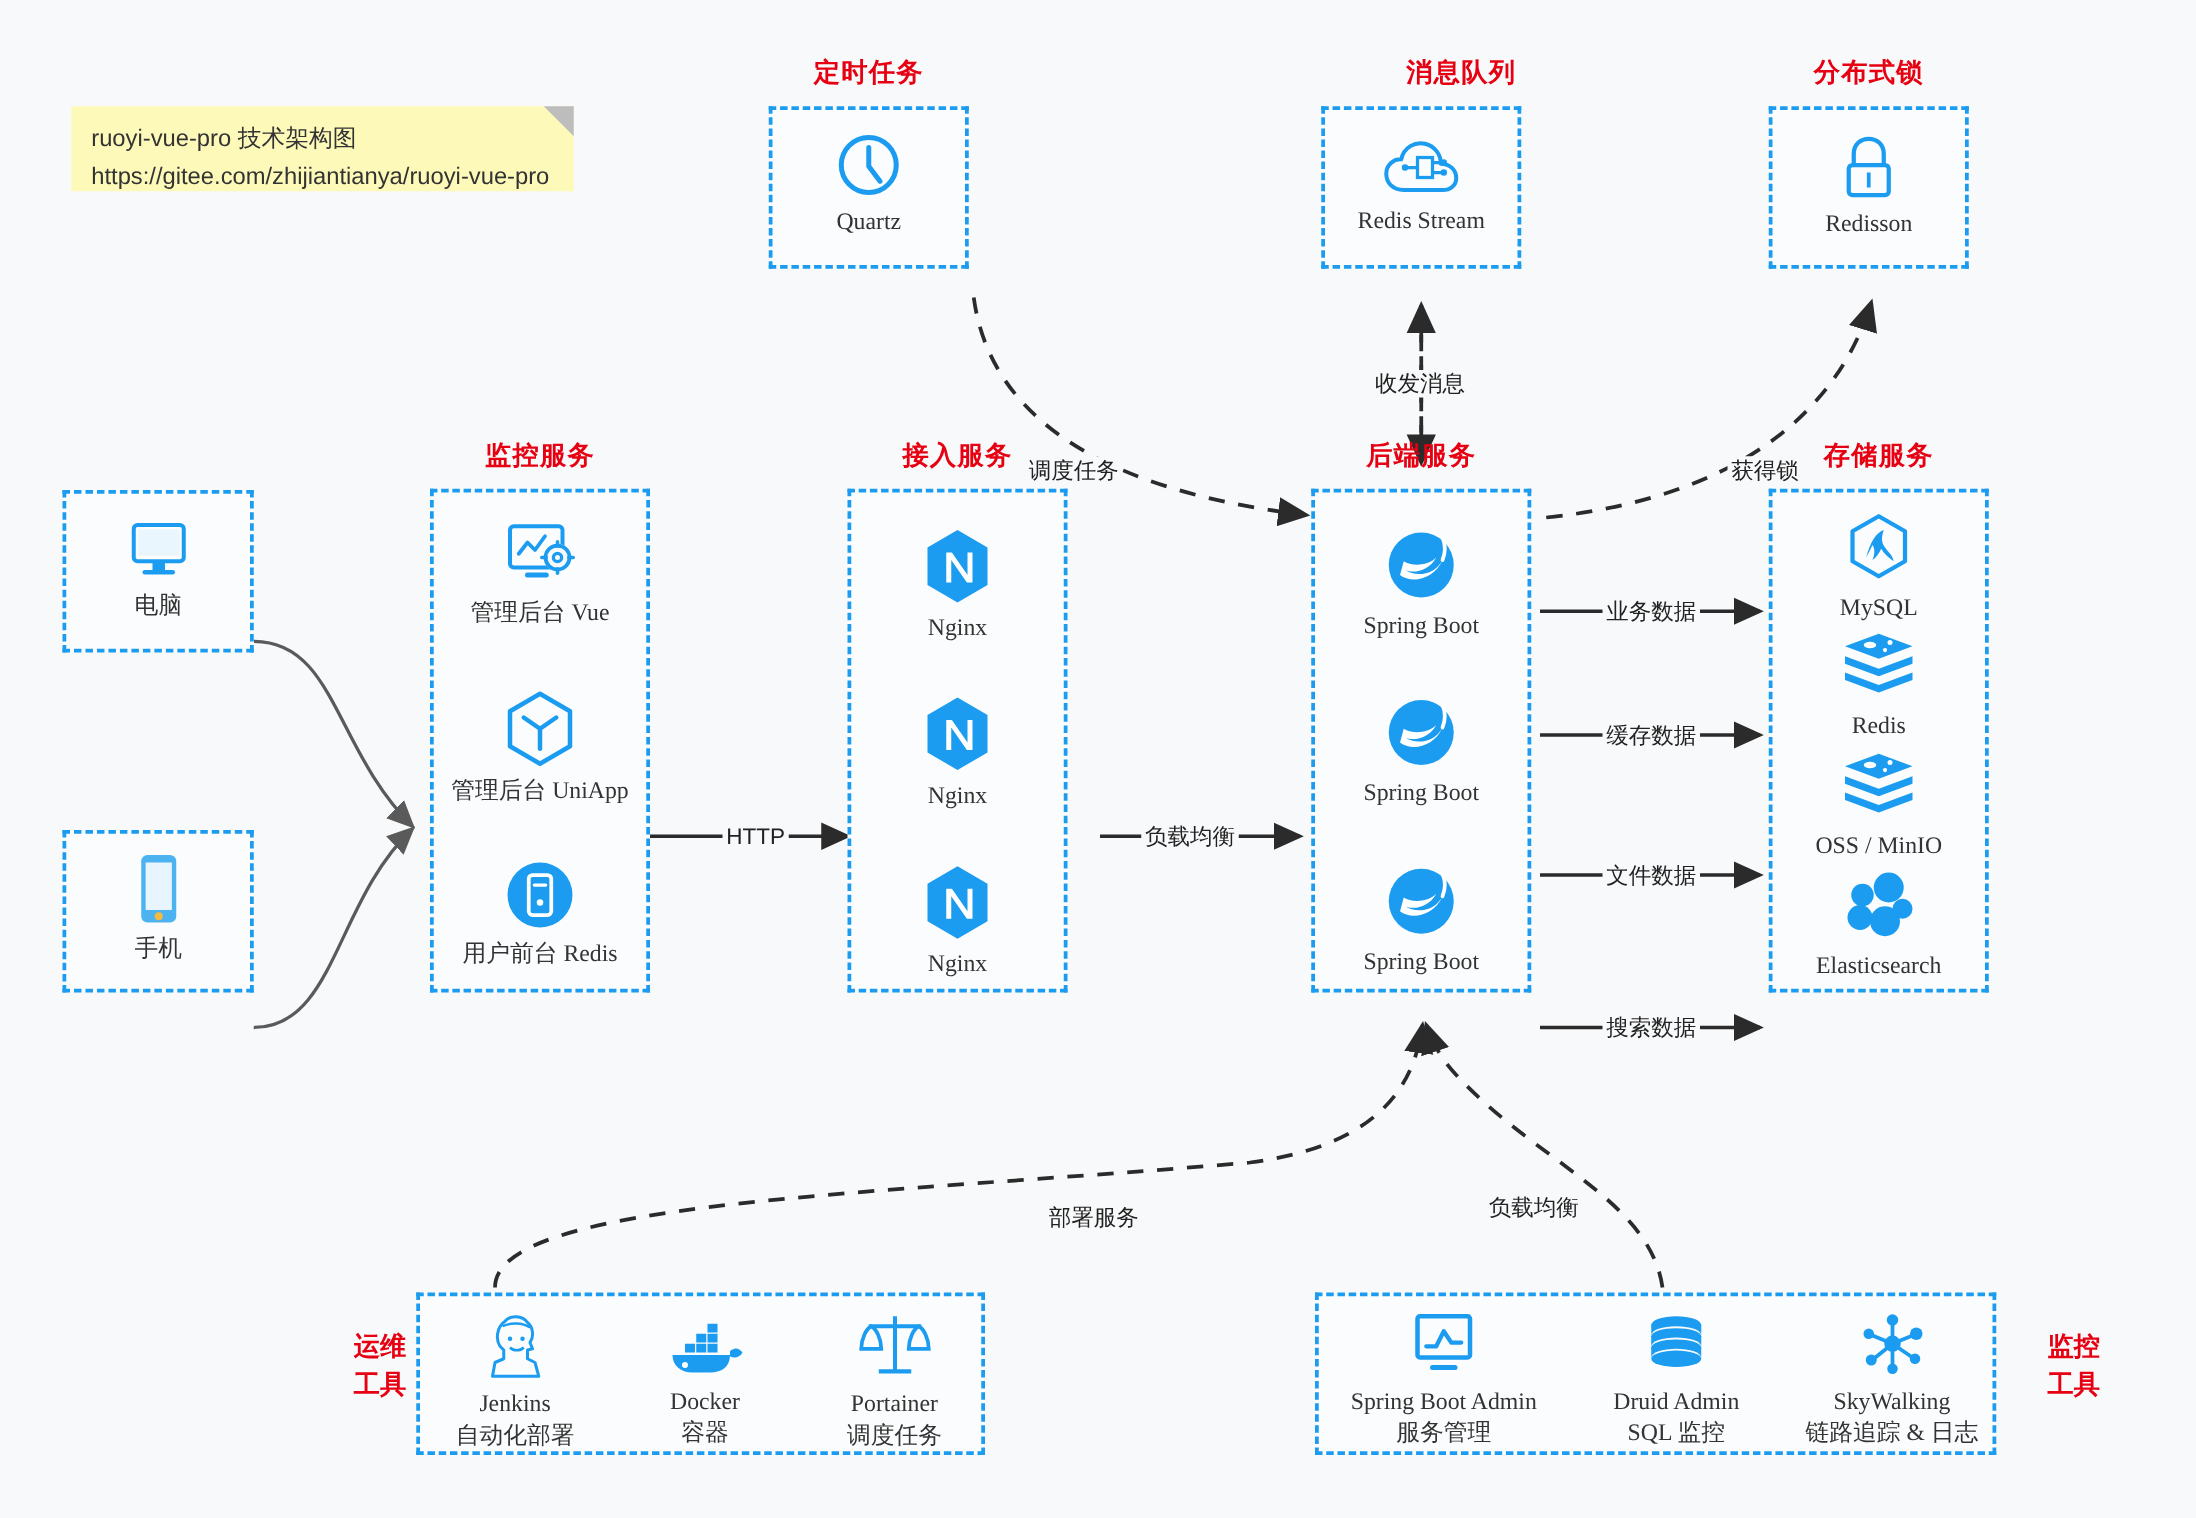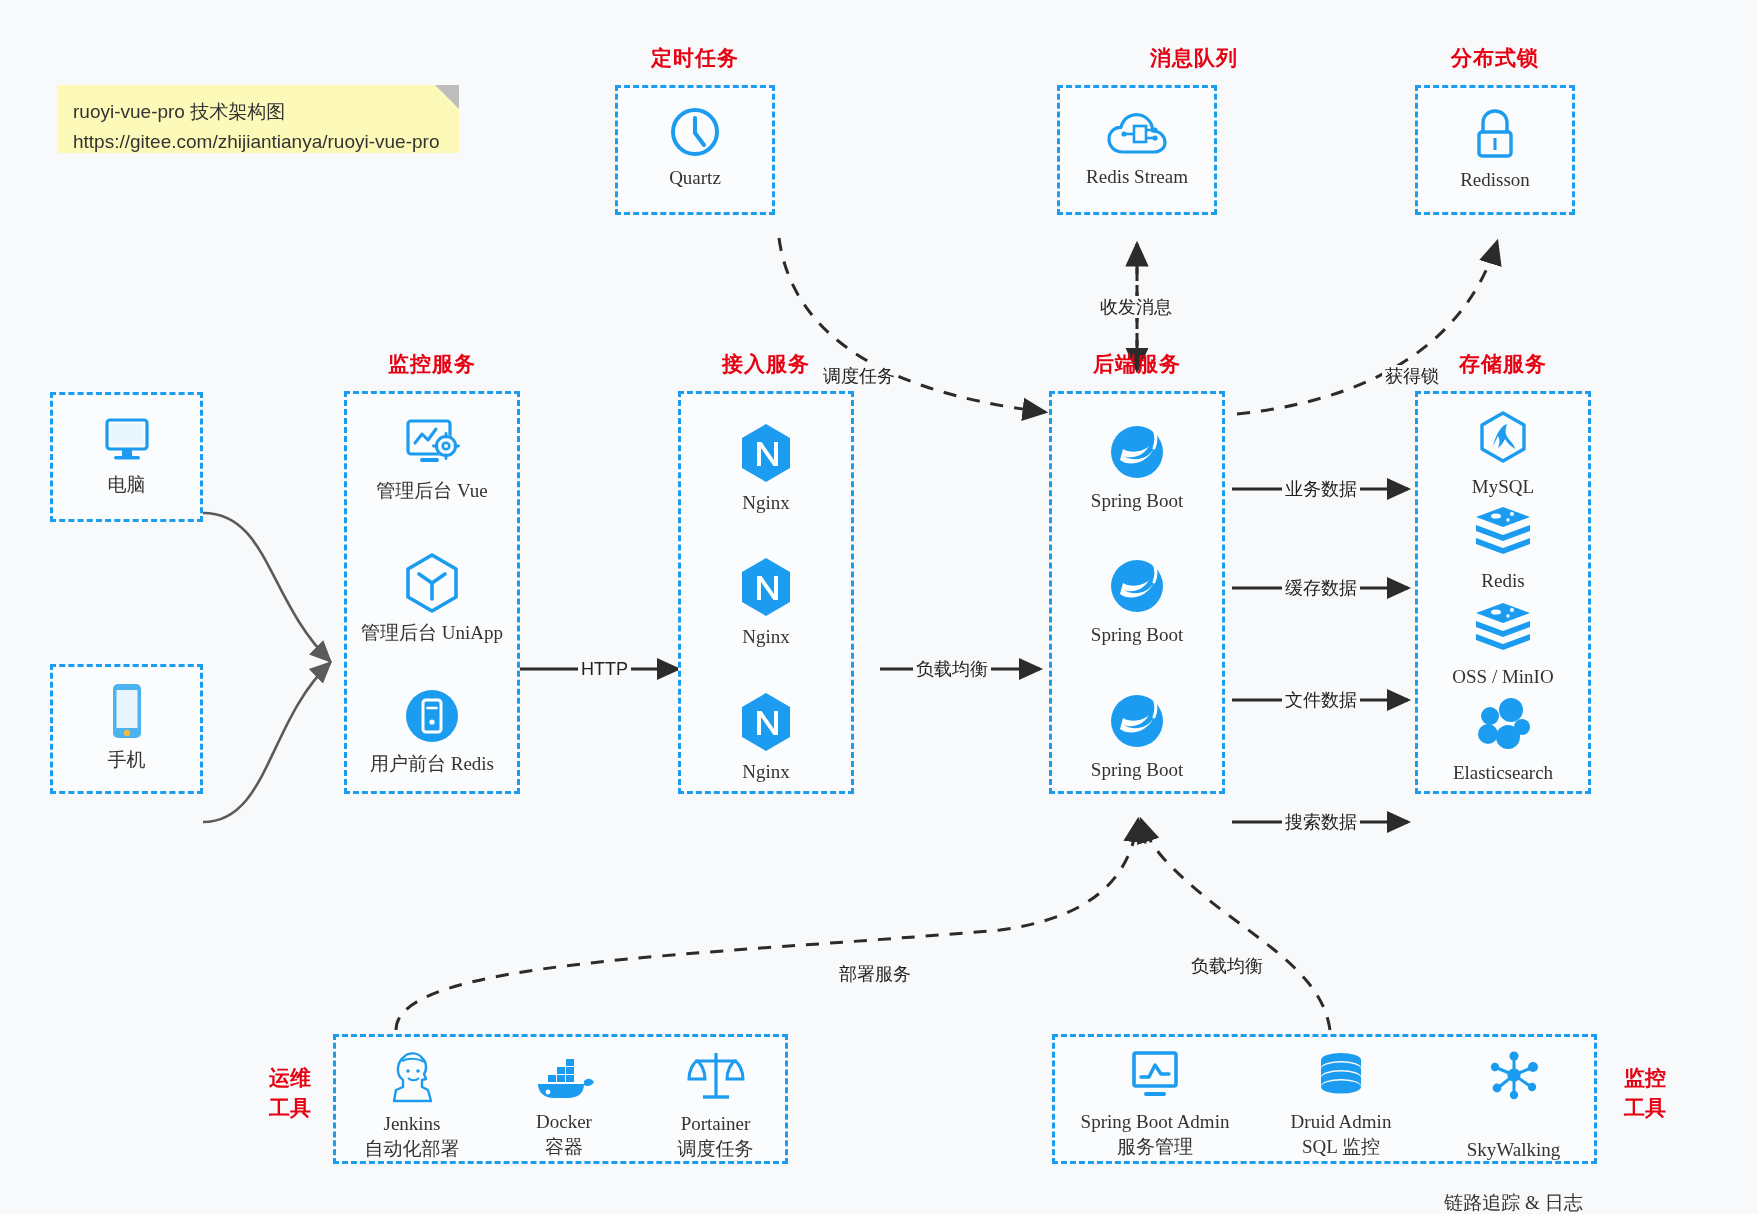--- a/index.html
+++ b/index.html
@@ -23,21 +23,21 @@
     position:absolute;
     color:#e60012;
     font-weight:bold;
     font-size:21px;
     letter-spacing:1px;
     text-align:center;
     white-space:nowrap;
   }
   .sidetitle{
     position:absolute;color:#e60012;font-weight:bold;font-size:21px;
-    line-height:30px;text-align:center;white-space:nowrap;
+    line-height:30px;text-align:right;white-space:nowrap;
   }
 
   
   .node{
     position:absolute;
     display:flex;flex-direction:column;align-items:center;justify-content:flex-start;
     width:100%;left:0;font-family:Liberation Serif, serif;
   }
   .node .ico{display:block;line-height:0;}
   .node .lbl{
@@ -116,21 +116,21 @@
       <span class="ico">
         <svg width="54" height="54" viewBox="0 0 54 54">
           <circle cx="27" cy="27" r="22" fill="none" stroke="#1b9cf0" stroke-width="4"></circle>
           <path d="M27 13 L27 28 L36 40" fill="none" stroke="#1b9cf0" stroke-width="4" stroke-linecap="round" stroke-linejoin="round"></path>
         </svg>
       </span>
       <span class="lbl">Quartz</span>
     </div>
   </div>
 
-  <div class="grouptitle" style="left:1114px;top:44px;width:160px;">消息队列</div>
+  <div class="grouptitle" style="left:1053px;top:44px;width:160px;text-align:right;">消息队列</div>
   <div class="box" style="left:1057px;top:85px;width:160px;height:130px;">
     <div class="node" style="top:22px;">
       <span class="ico">
         <svg width="62" height="48" viewBox="0 0 62 48">
           <path d="M17 42 C 8 42 3 36 3 29 C 3 22 9 17 15 17.5 C 17 8 26 3 34 5 C 42 7 47 14 46.5 21 C 54 21 59 26 59 32.5 C 59 38 54.5 42 48 42 Z" fill="none" stroke="#1b9cf0" stroke-width="3.2" stroke-linejoin="round"></path>
           <rect x="28" y="16" width="12" height="16" fill="none" stroke="#1b9cf0" stroke-width="2.6"></rect>
           <line x1="20" y1="24" x2="28" y2="24" stroke="#1b9cf0" stroke-width="2.6"></line>
           <circle cx="18" cy="24" r="2.6" fill="#1b9cf0"></circle>
           <line x1="40" y1="20" x2="47" y2="20" stroke="#1b9cf0" stroke-width="2.6"></line>
           <circle cx="49" cy="20" r="2.6" fill="#1b9cf0"></circle>
@@ -422,21 +422,21 @@
           <ellipse cx="27" cy="26" rx="20" ry="7" fill="#f8f9fa"></ellipse>
           <ellipse cx="27" cy="27" rx="20" ry="6.4" fill="#1b9cf0"></ellipse>
           <rect x="7" y="27" width="40" height="8" fill="#1b9cf0"></rect>
           <ellipse cx="27" cy="35" rx="20" ry="7" fill="#f8f9fa"></ellipse>
           <ellipse cx="27" cy="36" rx="20" ry="6.6" fill="#1b9cf0"></ellipse>
         </svg>
       </span>
       <span class="lbl">Druid Admin</span>
       <span class="lbl" style="margin-top:0;">SQL 监控</span>
     </div>
-    <div class="node" style="top:12px;left:372px;width:173px;gap:28px;">
+    <div class="node" style="top:12px;left:372px;width:173px;">
       <span class="ico">
         <svg width="56" height="54" viewBox="0 0 56 54">
           <g stroke="#1b9cf0" stroke-width="3">
             <line x1="28" y1="26" x2="28" y2="8"></line>
               <line x1="28" y1="26" x2="28" y2="44"></line>
             <line x1="28" y1="26" x2="11" y2="19"></line>
               <line x1="28" y1="26" x2="45" y2="19"></line>
             <line x1="28" y1="26" x2="13" y2="38"></line>
               <line x1="28" y1="26" x2="44" y2="37"></line>
           </g>

